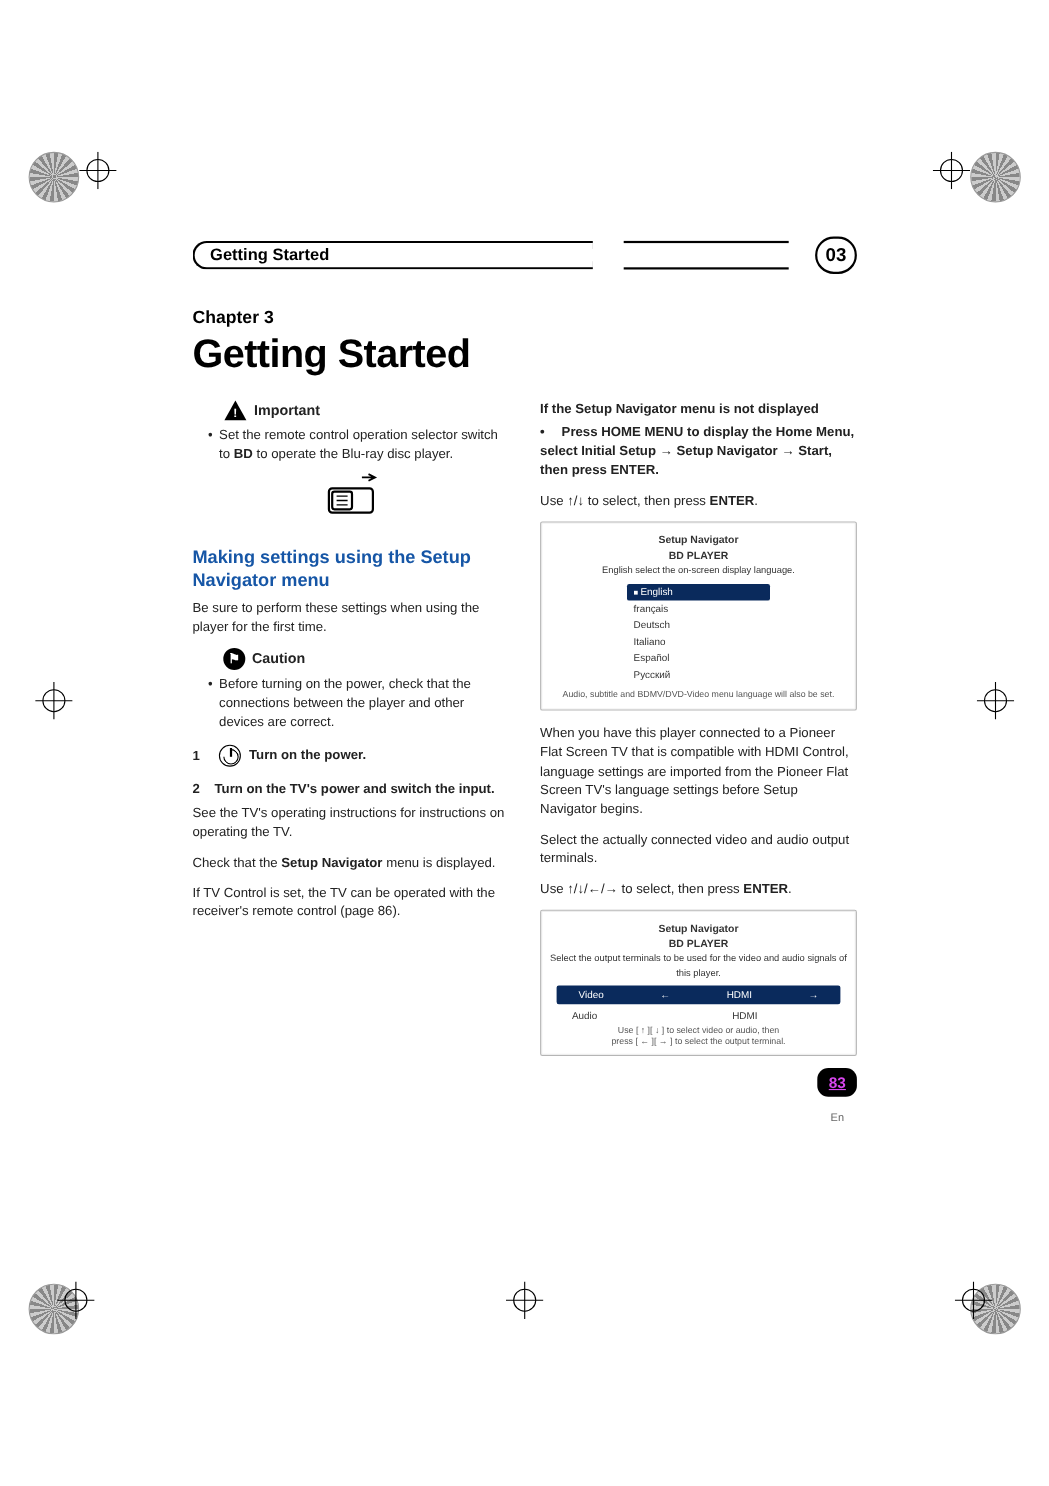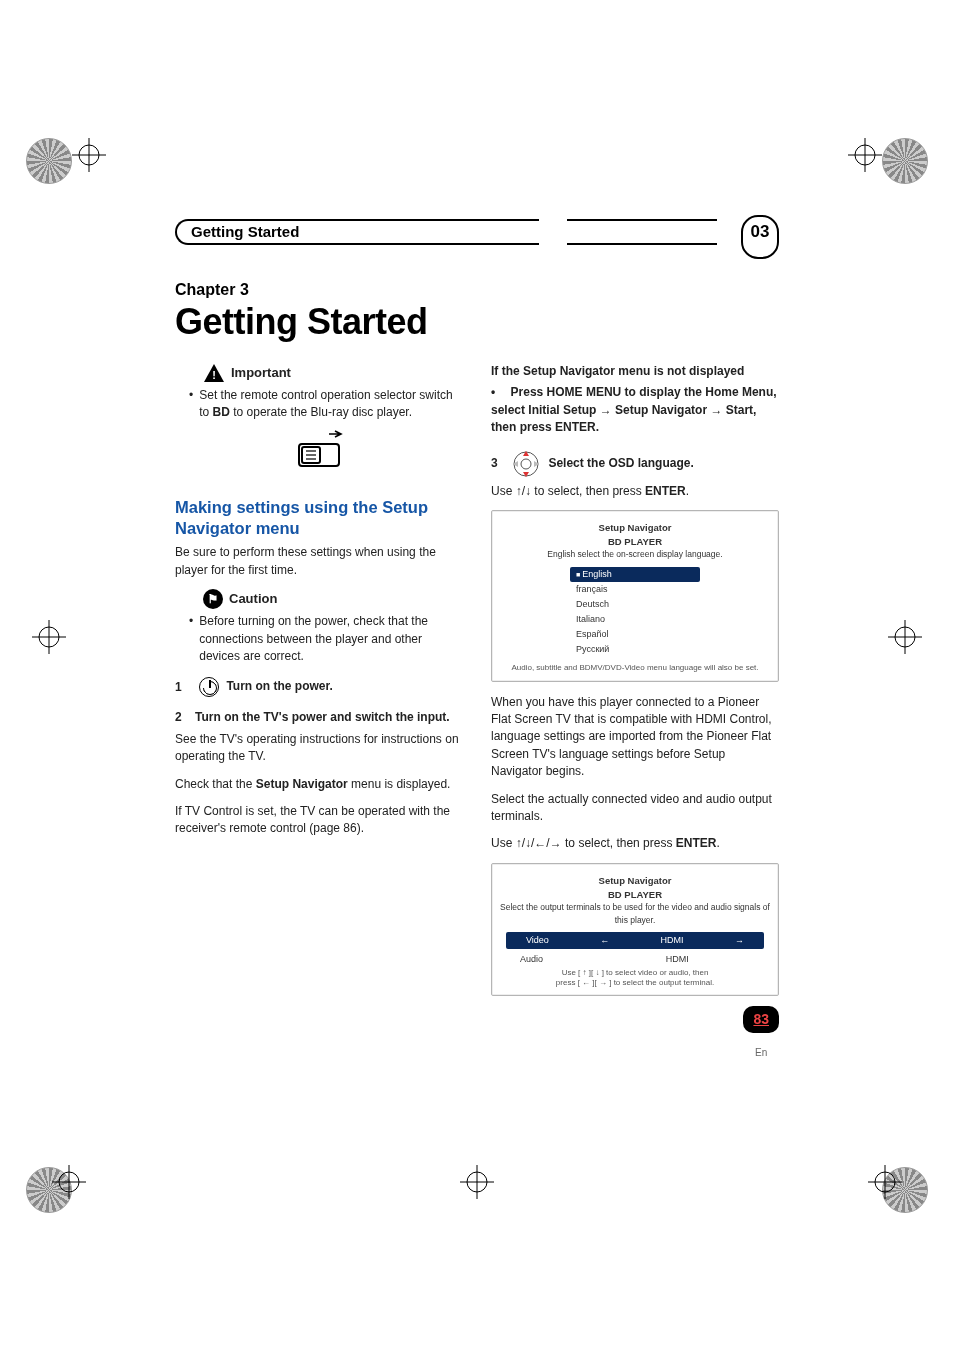--- a/index.html
+++ b/index.html
@@ -27,21 +27,21 @@
 
   .content { position: absolute; top: 219px; left: 175px; width: 604px; }
 
   
   .header-bar { position: relative; height: 26px; margin-bottom: 36px; }
   .header-pill { display: inline-block; border: 2px solid #000; border-radius: 13px 0 0 13px;
     height: 26px; line-height: 22px; padding: 0 240px 0 14px; font-weight: bold; font-size: 15px;
     border-right: none; }
   .header-tail { position: absolute; top: 0; left: 392px; width: 150px; height: 26px;
     border-top: 2px solid #000; border-bottom: 2px solid #000; }
-  .header-num { position: absolute; top: -4px; right: 0; width: 38px; height: 44px;
+  .header-num { position: absolute; top: -4px; right: 0; width: 38px; height: 34px;
     border: 2px solid #000; border-radius: 17px; background: #fff; text-align: center;
     line-height: 30px; font-weight: bold; font-size: 17px; }
 
   .chapter-label { font-size: 16px; font-weight: bold; margin-bottom: 2px; }
   .title { font-size: 36px; font-weight: 900; letter-spacing: -0.5px; margin-bottom: 20px; }
 
   .two-col { display: flex; gap: 28px; }
   .col { width: 288px; font-size: 12px; line-height: 1.45; color: #222; }
 
   .label-row { display: flex; align-items: center; gap: 6px; margin-bottom: 4px; }
@@ -86,21 +86,21 @@
   .lang-sel { background: #0a2a5c; color: #fff; border-radius: 2px; }
   .lang-sel::before { content: "■ "; font-size: 7px; }
   .osd-foot { font-size: 8px; color: #555; line-height: 1.2; }
 
   .osd-row { display: flex; justify-content: space-between; align-items: center;
     padding: 2px 20px; font-size: 9px; }
   .osd-row.sel { background: #0a2a5c; color: #fff; border-radius: 2px; margin: 2px 6px; }
   .osd-row .arr { font-size: 9px; }
 
   .page-badge { position: absolute; right: 0; bottom: -52px; text-align: center; }
-  .page-badge .num { background: #000; color: #ef4444; font-weight: bold; font-size: 14px;
+  .page-badge .num { background: #000; color: #d946ef; font-weight: bold; font-size: 14px;
     padding: 3px 10px; border-radius: 10px; display: inline-block; text-decoration: underline; }
   .page-badge .en { font-size: 10px; color: #666; margin-top: 13px; }
 
   .arrow-glyph { font-family: Arial; }
 </style>
 </head>
 <body>
 
 <div class="page">
 
@@ -229,34 +229,20 @@
           <span>Check that the </span><span class="inline-bold">Setup Navigator</span><span> menu is displayed.</span>
         </div>
         <div class="para">If TV Control is set, the TV can be operated with the receiver's remote control (page 86).</div>
       </div>
 
       <div class="col" style="position:relative;">
 
         <div class="sub-bold">If the Setup Navigator menu is not displayed</div>
         <div class="para inline-bold" style="font-weight:bold;">•  Press HOME MENU to display the Home Menu, select Initial Setup → Setup Navigator → Start, then press ENTER.</div>
 
-        <div class="step">
-          <span class="step-num">3</span>
-          <span class="nav-icon">
-            <svg viewBox="0 0 30 30">
-                <circle cx="15" cy="15" r="12" fill="none" stroke="#555"></circle>
-                <circle cx="15" cy="15" r="5" fill="none" stroke="#555"></circle>
-              <polygon points="15,2 12,7 18,7" fill="#d33"></polygon>
-                <polygon points="15,28 12,23 18,23" fill="#d33"></polygon>
-              <polygon points="2,15 7,12 7,18" fill="#bbb"></polygon>
-                <polygon points="28,15 23,12 23,18" fill="#bbb"></polygon>
-              </svg>
-          </span>
-          <span class="step-title">Select the OSD language.</span>
-        </div>
         <div class="para">
           <span>Use </span><span class="arrow-glyph">↑/↓</span><span> to select, then press </span><span class="inline-bold">ENTER</span><span>.</span>
         </div>
 
         <div class="osd-box">
           <div class="osd-title">Setup Navigator</div>
           <div class="osd-title">BD PLAYER</div>
           <div class="osd-sub">English select the on-screen display language.</div>
           <div class="lang-list">
             <div class="lang-item lang-sel">English</div>

